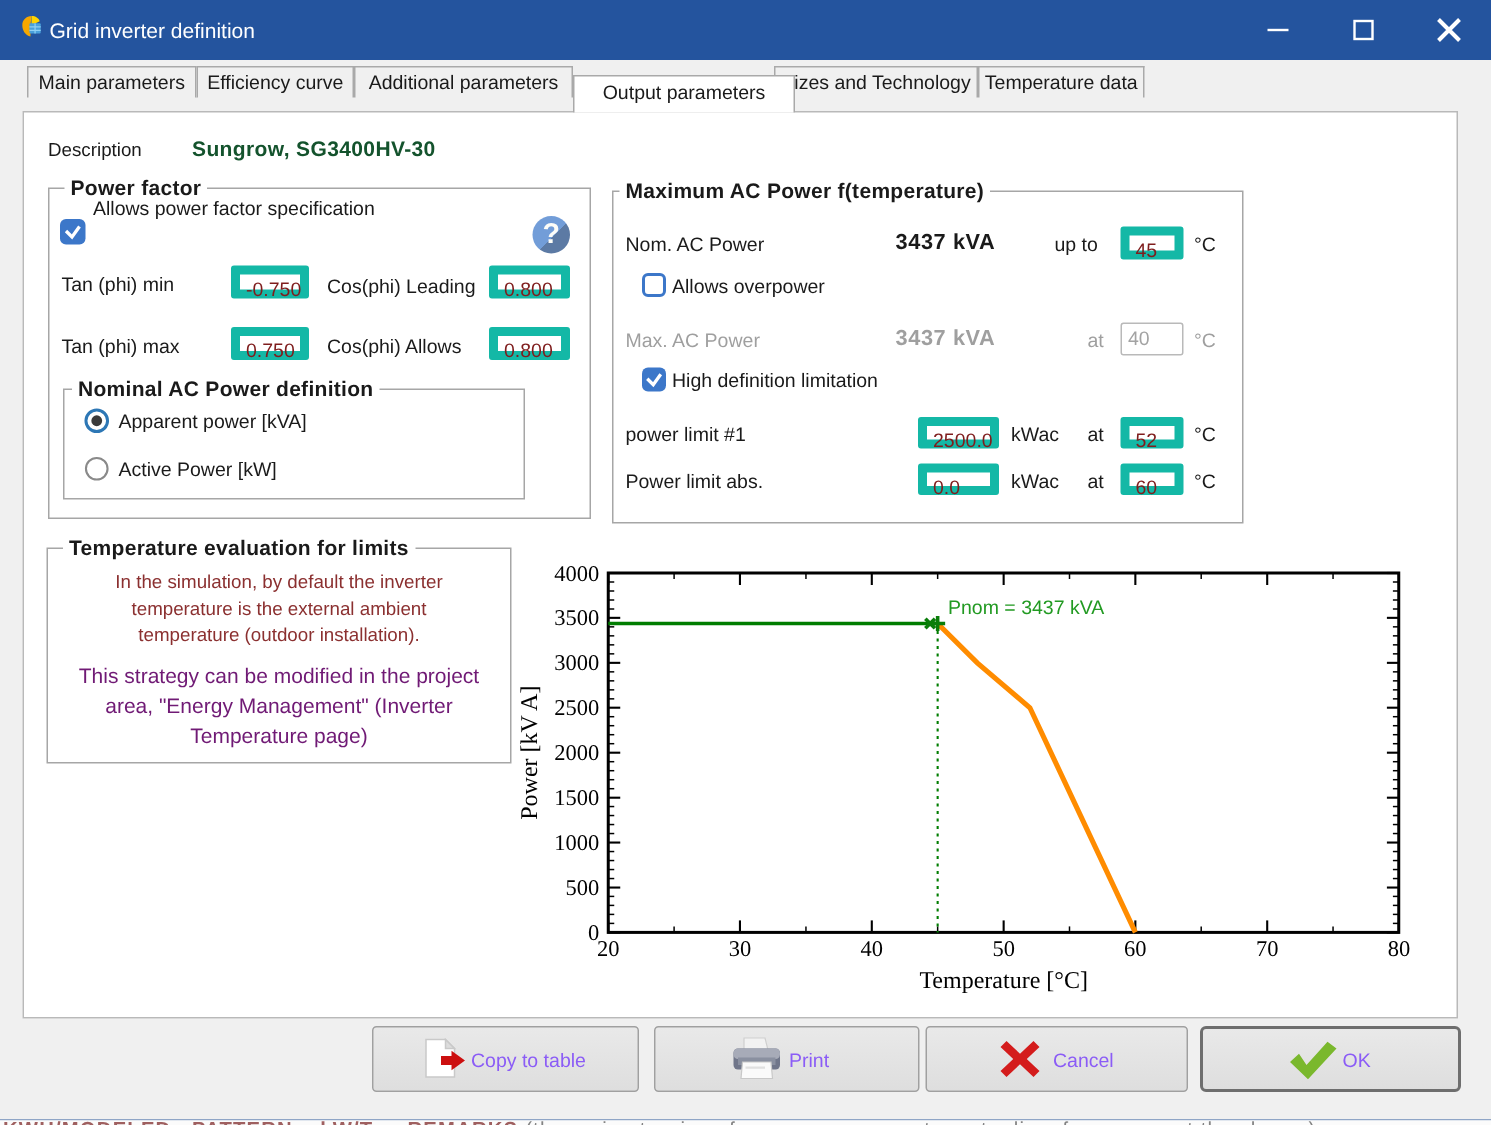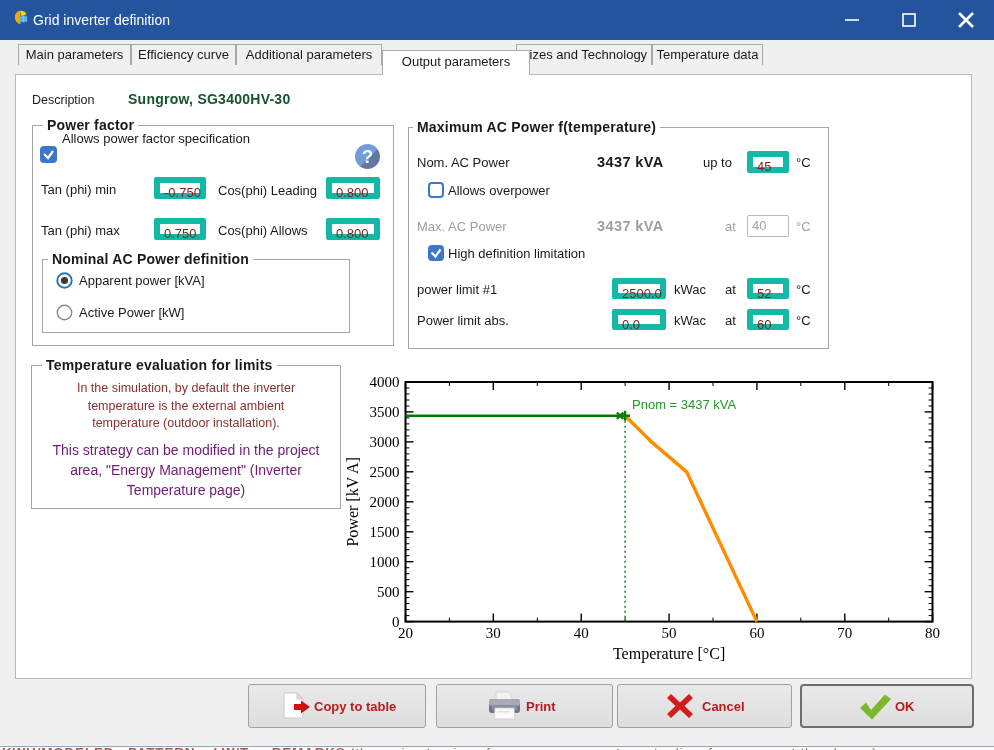--- a/index.html
+++ b/index.html
@@ -17,21 +17,21 @@
   .grptitle{background:#ffffff;font-weight:bold;font-size:14px;letter-spacing:0.2px;color:#1a1a1a;padding:0 4px;white-space:nowrap;}
   .lbl{font-size:13px;color:#1a1a1a;white-space:nowrap;}
   .gray{color:#9f9f9f;}
   .inp{background:#ffffff;border:6px solid #14b8a6;border-radius:2px;box-sizing:border-box;font-size:13px;color:#7f1d1d;
        padding:2px 0 0 4px;white-space:nowrap;}
   .inpdis{border:1px solid #b9b9b9;color:#a3a3a3;}
   .cb{width:17px;height:17px;border-radius:4px;box-sizing:border-box;}
   .cbon{background:#3c77c9;}
   .cboff{background:#ffffff;border:2.5px solid #3c77c9;}
   .btn{top:684px;height:44px;background:linear-gradient(180deg,#e9e9e9,#dedede);border:1px solid #a0a0a0;border-radius:3px;box-sizing:border-box;}
-  .btntext{font-size:13px;color:#b91c1c;font-weight:bold;}
+  .btntext{font-size:13px;color:#8b5cf6;}
 </style>
 </head>
 <body>
 
 <div class="abs dlgbg"></div>
 
 <div class="abs titlebar"></div>
 <div class="abs titletext">Grid inverter definition</div>
 
 <svg class="abs" style="left:14px;top:10px" width="14" height="15" viewBox="0 0 20 22">

